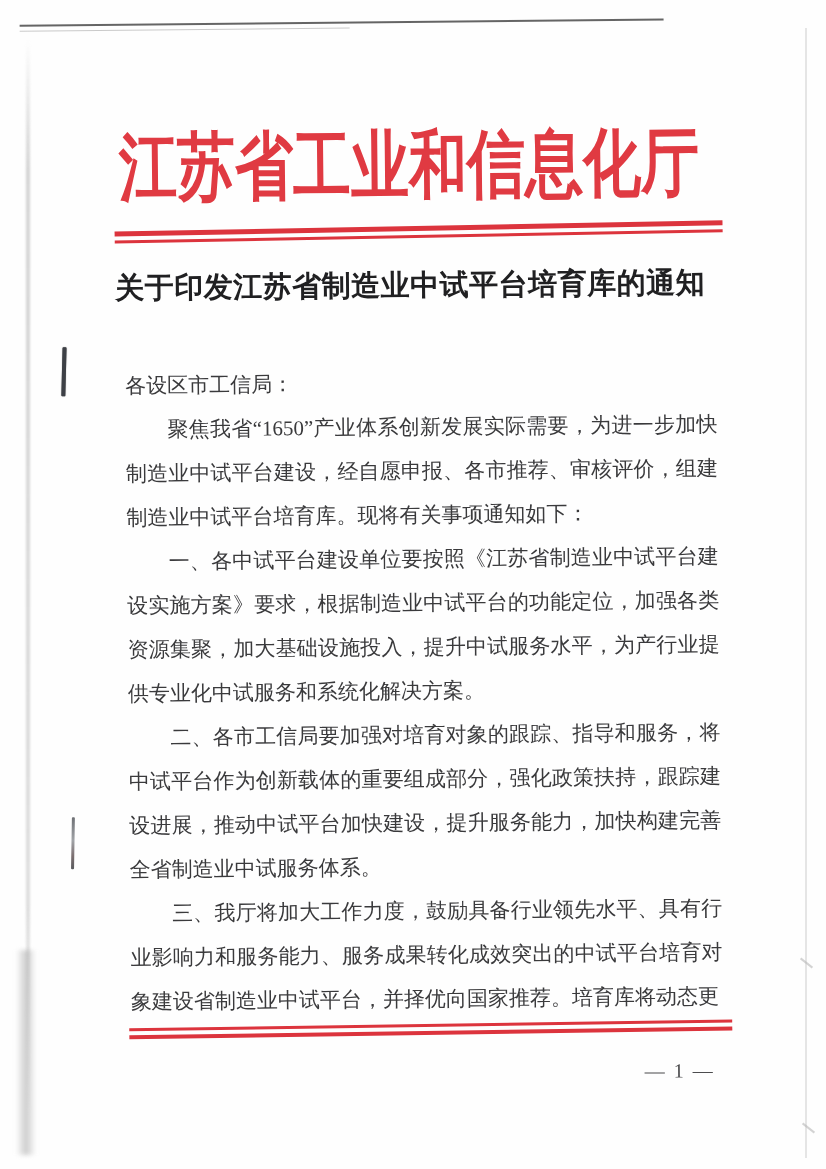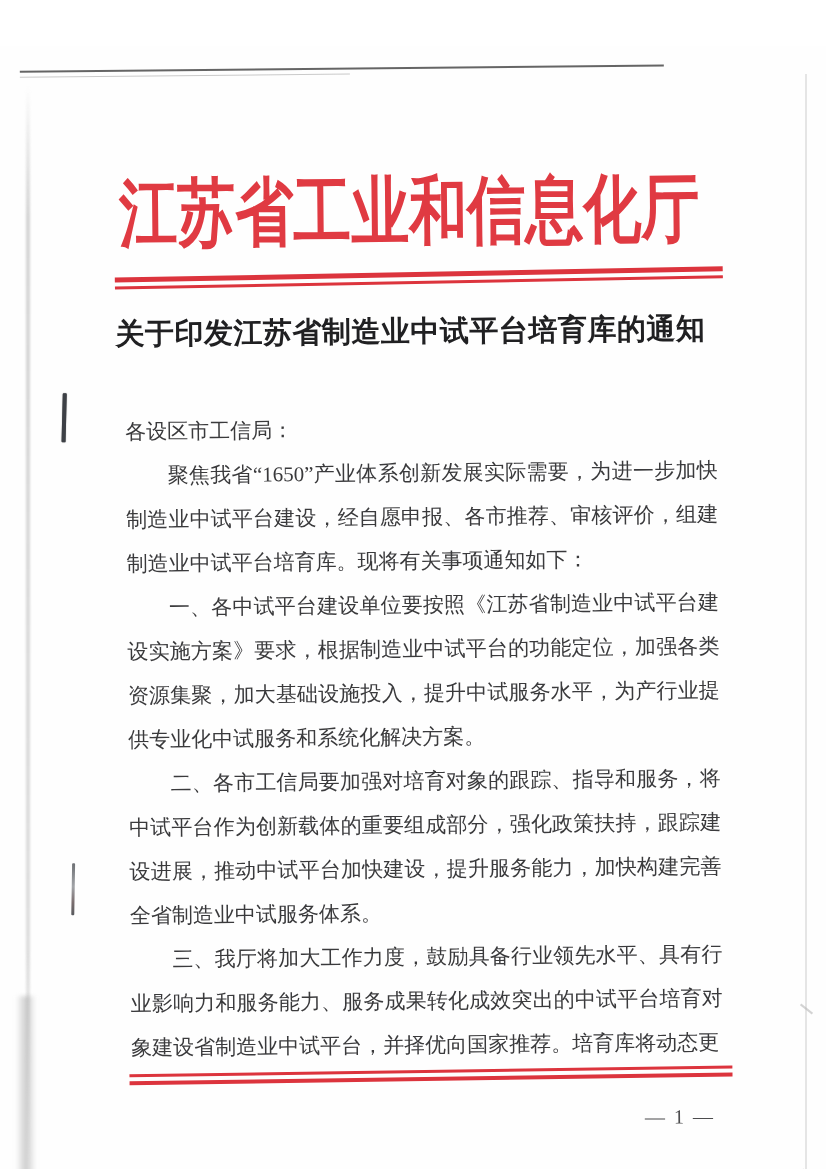--- a/index.html
+++ b/index.html
@@ -4,21 +4,21 @@
 <style>
   :root{
     --header-red:#e03a42;
     --line-red:#dc343d;
   }
   html,body{margin:0;padding:0;background:#ffffff;}
   body{
     width:826px;height:1169px;overflow:hidden;position:relative;
     font-family:"Liberation Serif","DejaVu Serif",serif;
   }
-  .page{position:absolute;inset:0;background:#fefefe;margin-top:46px;}
+  .page{position:absolute;inset:0;background:#fefefe;}
   .rotated{position:absolute;inset:0;transform:rotate(-0.55deg);transform-origin:50% 50%;}
 
   
   .top-edge-line{position:absolute;left:25px;top:21px;width:644px;height:2px;
     background:#4a4a4a;opacity:.85;}
   .top-edge-line-faint{position:absolute;left:25px;top:27px;width:330px;height:1px;
     background:#bdbdbd;opacity:.8;}
   .left-edge-band{position:absolute;left:26px;top:40px;height:1080px;width:4px;
     background:linear-gradient(to bottom,rgba(200,200,200,0),rgba(190,190,190,.65) 12%,rgba(195,195,195,.55) 80%,rgba(200,200,200,0));
     filter:blur(1px);}

